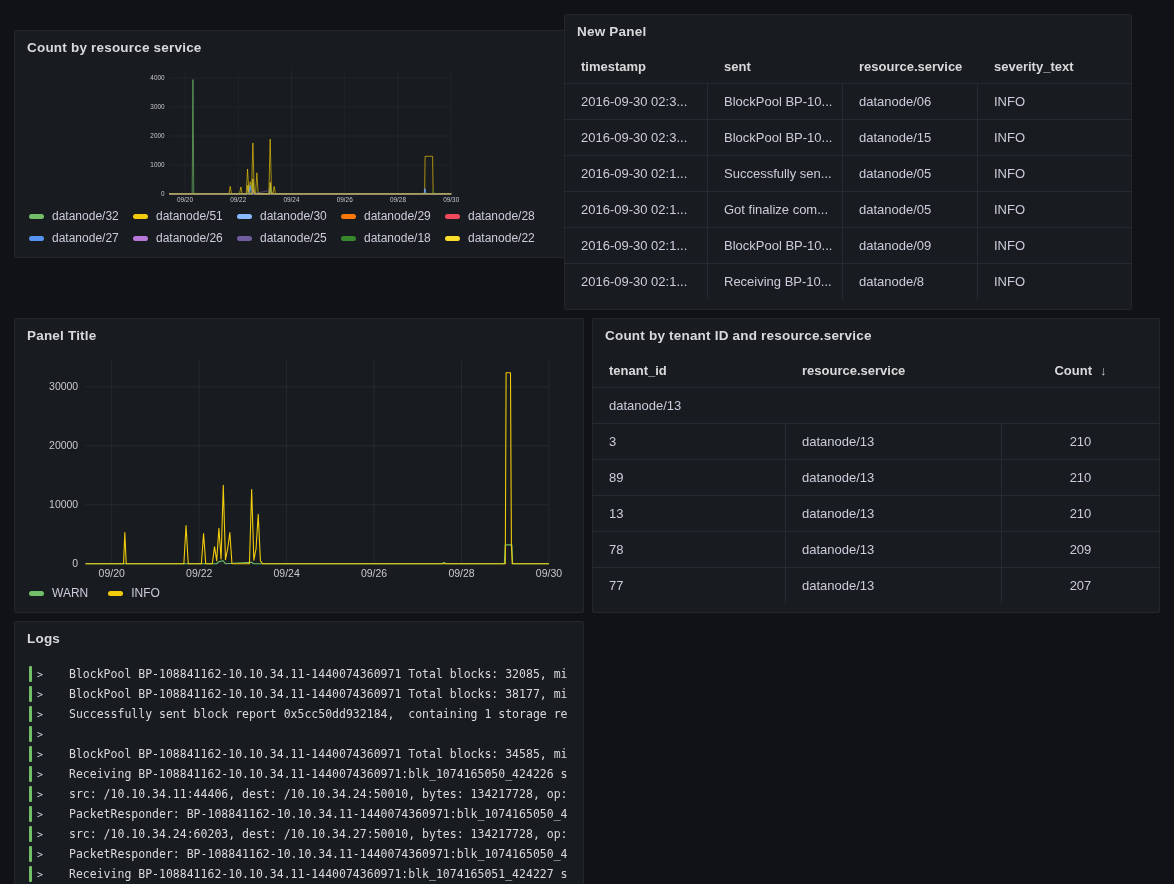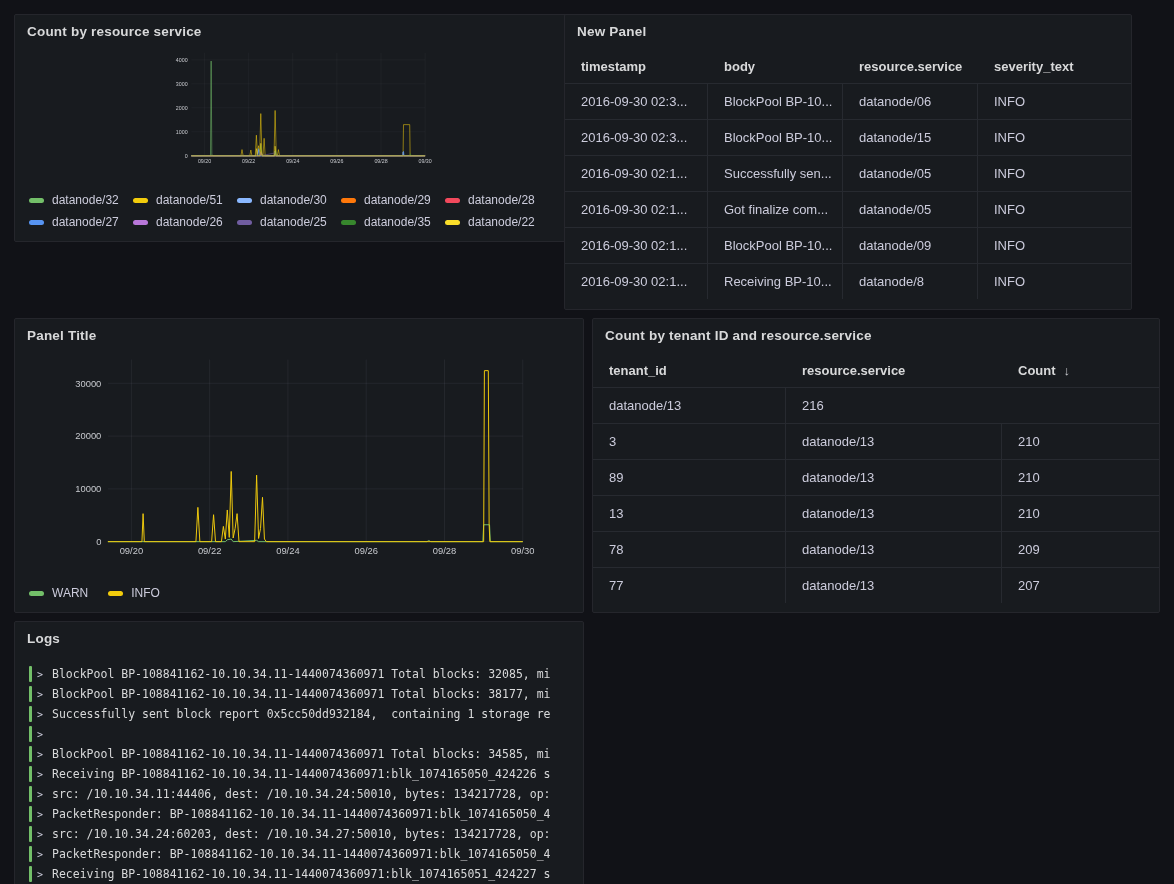--- a/index.html
+++ b/index.html
@@ -5,54 +5,54 @@
   * { box-sizing: border-box; }
   html,body { margin:0; padding:0; background:#111217; }
   body {
     position:relative; width:1174px; height:884px; overflow:hidden;
     font-family:"Liberation Sans", sans-serif; color:#ccccdc;
   }
   .panel {
     position:absolute; background:#181b1f; border:1px solid #25262c;
     border-radius:2px; overflow:hidden;
   }
-  #panel-count-resource { left:14px; top:14px;  width:570px; height:228px; }
+  #panel-count-resource { left:14px; top:30px;  width:570px; height:228px; }
   #panel-new            { left:564px; top:14px; width:568px; height:296px; }
   #panel-title-chart    { left:14px; top:318px; width:570px; height:295px; }
   #panel-tenant         { left:592px; top:318px; width:568px; height:295px; }
   #panel-logs           { left:14px; top:621px; width:570px; height:300px; }
 
   .panel-header { height:34px; padding:9px 12px 0 12px; }
   .panel-title {
     margin:0; font-size:13.5px; font-weight:600; color:#d8d9da;
     letter-spacing:.2px; line-height:16px;
   }
   .panel-body { position:absolute; left:8px; right:8px; top:34px; bottom:8px; display:flex; flex-direction:column; }
 
   
   .chart-svg { width:100%; display:block; flex:1 1 auto; }
   .tick { fill:#c7c9ce; font-size:11.5px; font-family:"Liberation Sans", sans-serif; }
   .grid { stroke:rgba(204,204,220,0.09); stroke-width:1; }
-  .legend { display:flex; flex-wrap:wrap; align-items:center; padding-left:6px; flex:0 0 auto;margin-top:24px; }
+  .legend { display:flex; flex-wrap:wrap; align-items:center; padding-left:6px; flex:0 0 auto; }
   .legend-item { display:flex; align-items:center; height:22px; cursor:pointer; }
   .legend.cols .legend-item { width:104px; }
   .legend.row .legend-item { margin-right:20px; }
   .legend-marker { width:15px; height:5px; border-radius:3px; margin-right:8px; flex:none; }
   .legend-label { font-size:12px; color:#ccccdc; white-space:nowrap; }
 
   
   .tbl { position:absolute; left:0; right:0; top:34px; bottom:0; font-size:13px; }
   .t-row { display:flex; height:36px; align-items:stretch; }
   .t-head { height:34px; }
   .t-row + .t-row { border-top:1px solid rgba(204,204,220,0.09); }
   .t-cell {
     display:flex; align-items:center; padding:0 16px; white-space:nowrap;
     overflow:hidden; flex:0 0 auto;
   }
-  .t-cell.right { justify-content:flex-start; }
+  .t-cell.right { justify-content:center; }
   .t-head .t-cell { font-weight:600; color:#d8d9da; }
   .t-body-cell:not(:last-child) { border-right:1px solid rgba(204,204,220,0.09); }
   .sort-icon { margin-left:8px; font-size:13px; color:#c7c9ce; }
   #panel-new .t-cell:nth-child(1) { width:143px; }
   #panel-new .t-cell:nth-child(2) { width:135px; }
   #panel-new .t-cell:nth-child(3) { width:135px; }
   #panel-new .t-cell:nth-child(4) { width:153px; }
   #panel-tenant .t-cell:nth-child(1) { width:193px; }
   #panel-tenant .t-cell:nth-child(2) { width:216px; }
   #panel-tenant .t-cell:nth-child(3) { width:157px; }
@@ -60,21 +60,21 @@
   
   .logs-body { position:absolute; left:12px; right:4px; top:34px; bottom:0; padding-top:8px; overflow:hidden; }
   .log-row { display:flex; align-items:center; height:20px; cursor:pointer; }
   .log-bar { width:3px; height:16px; border-radius:1px; margin-left:2px; flex:none; }
   .log-chevron {
     font-family:"DejaVu Sans Mono", monospace; font-size:10px; color:#ccccdc;
     margin-left:5px; width:9px; flex:none;
   }
   .log-text {
     font-family:"DejaVu Sans Mono", monospace; font-size:11.5px; color:#d8d9da;
-    white-space:pre; margin-left:6px;
+    white-space:pre; margin-left:23px;
   }
 </style>
 </head>
 <body>
 
 <div class="panel" id="panel-count-resource">
   <div class="panel-header">
     <h2 class="panel-title">Count by resource service</h2>
   </div>
   <div class="panel-body">
@@ -140,41 +140,41 @@
         <div class="legend-item">
           <span class="legend-marker" style="background: rgb(184, 119, 217);"></span>
           <span class="legend-label">datanode/26</span>
         </div>
         <div class="legend-item">
           <span class="legend-marker" style="background: rgb(112, 93, 160);"></span>
           <span class="legend-label">datanode/25</span>
         </div>
         <div class="legend-item">
           <span class="legend-marker" style="background: rgb(55, 135, 45);"></span>
-          <span class="legend-label">datanode/35</span>
+          <span class="legend-label">datanode/18</span>
         </div>
         <div class="legend-item">
           <span class="legend-marker" style="background: rgb(250, 222, 42);"></span>
           <span class="legend-label">datanode/22</span>
         </div>
       </div>
   </div>
 </div>
 
 <div class="panel" id="panel-new">
   <div class="panel-header">
     <h2 class="panel-title">New Panel</h2>
   </div>
   <div class="tbl">
       <div class="t-row t-head">
         <div class="t-cell">
           <span>timestamp</span>
         </div>
         <div class="t-cell">
-          <span>body</span>
+          <span>sent</span>
         </div>
         <div class="t-cell">
           <span>resource.service</span>
         </div>
         <div class="t-cell">
           <span>severity_text</span>
         </div>
       </div>
       <div class="t-row">
         <div class="t-cell t-body-cell">2016-09-30 02:3...</div>
@@ -269,21 +269,20 @@
         <div class="t-cell">
           <span>resource.service</span>
         </div>
         <div class="t-cell right">
           <span>Count</span>
           <span class="sort-icon">↓</span>
         </div>
       </div>
       <div class="t-row">
         <div class="t-cell t-body-cell">datanode/13</div>
-        <div class="t-cell t-body-cell right">216</div>
       </div>
       <div class="t-row">
         <div class="t-cell t-body-cell">3</div>
         <div class="t-cell t-body-cell">datanode/13</div>
         <div class="t-cell t-body-cell right">210</div>
       </div>
       <div class="t-row">
         <div class="t-cell t-body-cell">89</div>
         <div class="t-cell t-body-cell">datanode/13</div>
         <div class="t-cell t-body-cell right">210</div>

